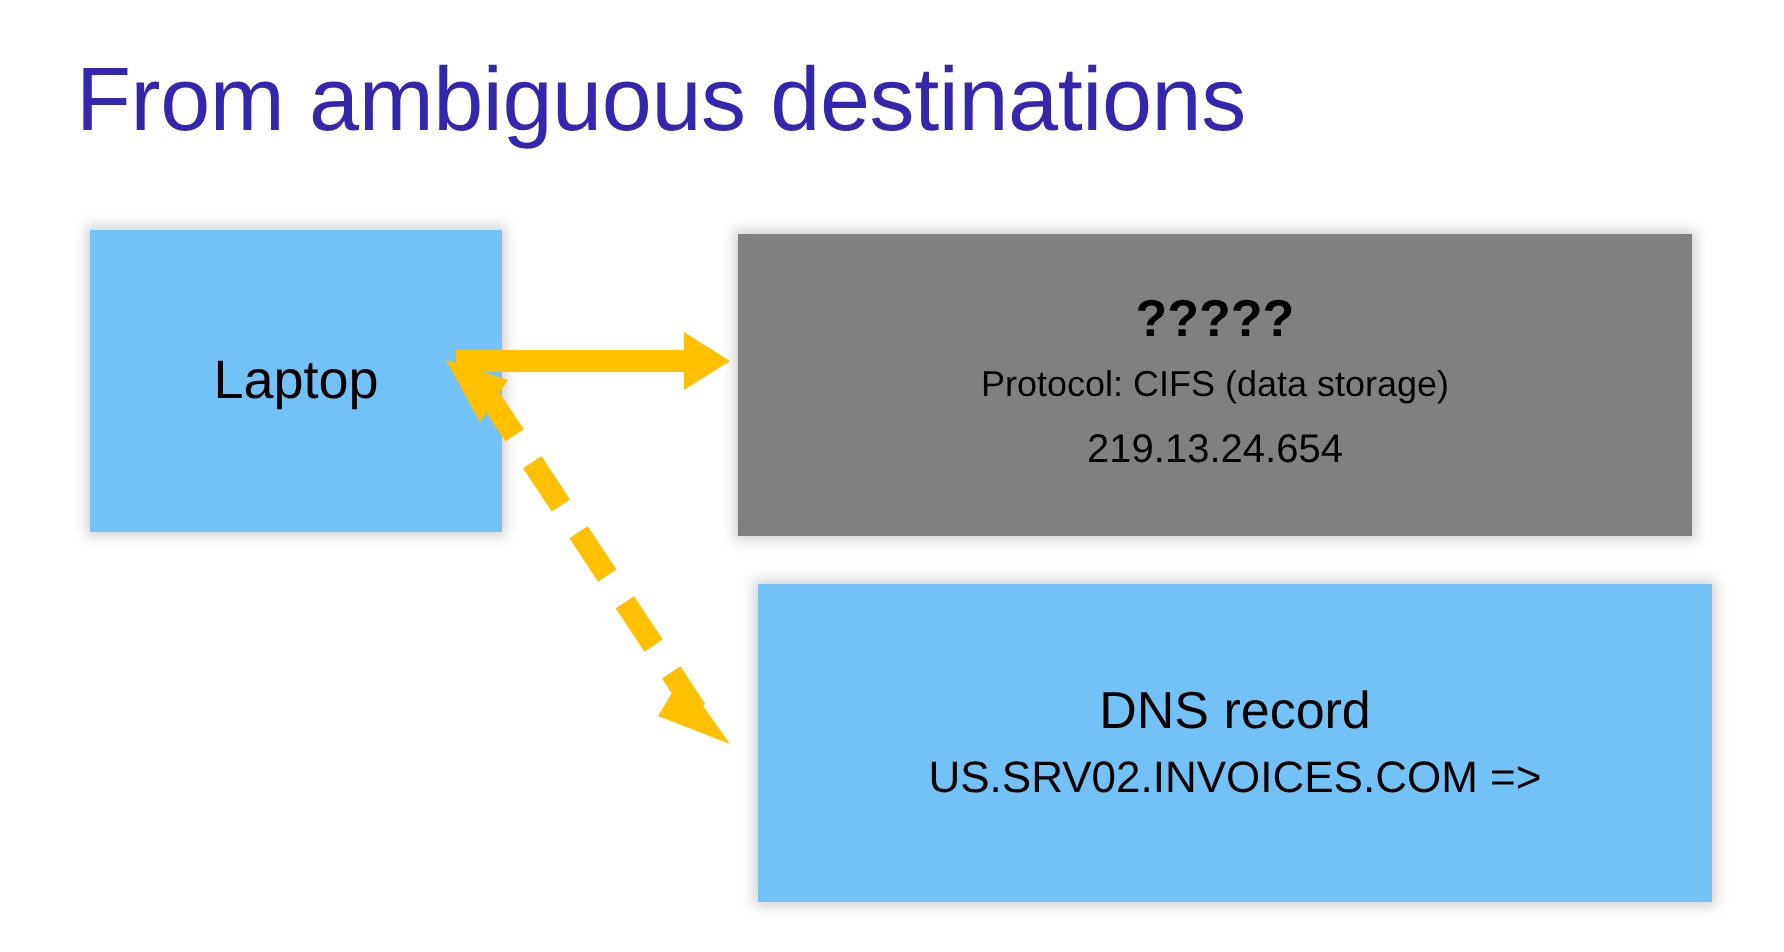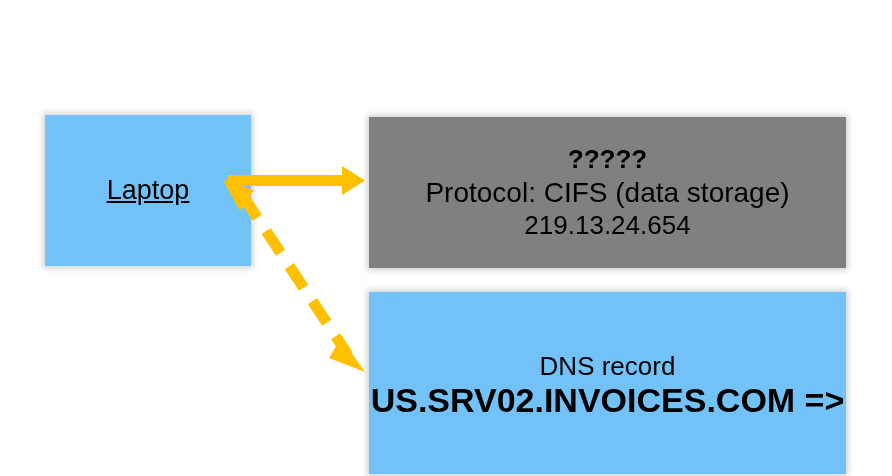--- a/index.html
+++ b/index.html
@@ -48,21 +48,20 @@
     white-space: nowrap;
   }
 
   
   #node-laptop {
     left: 45px;
     top: 115px;
     width: 206px;
     height: 151px;
     background: #73c2f7;
-    text-decoration: underline;
   }
   #node-laptop .l-title {
     font-size: 27px;
     line-height: 32px;
     margin-bottom: 1px;
   }
   #node-laptop .l-ip {
     font-size: 16px;
     line-height: 20px;
   }
@@ -74,44 +73,44 @@
     width: 477px;
     height: 151px;
     background: #808080;
   }
   #node-server .s-q {
     font-size: 26px;
     line-height: 33px;
     font-weight: bold;
   }
   #node-server .s-proto {
-    font-size: 28px;
+    font-size: 18px;
     line-height: 33px;
   }
   #node-server .s-ip {
-    font-size: 26px;
+    font-size: 20px;
     line-height: 33px;
   }
 
   
   #node-dns {
-    left: 369px;
+    left: 379px;
     top: 292px;
     width: 477px;
-    height: 182px;
+    height: 159px;
     background: #73c2f7;
   }
   #node-dns .d-title {
     font-size: 26px;
     line-height: 34px;
   }
   #node-dns .d-record {
-    font-size: 34px;
+    font-size: 22px;
     line-height: 34px;
-    font-weight: bold;
+    font-weight: normal;
   }
   #node-dns .d-ip {
     font-size: 26px;
     line-height: 34px;
   }
 
   
   #connectors {
     position: absolute;
     left: 0;
@@ -119,20 +118,21 @@
     width: 892px;
     height: 476px;
     pointer-events: none;
   }
 </style>
 </head>
 <body>
 
 <div id="slide">
 
+  <div id="slide-title">From ambiguous destinations</div>
 
   <div class="node" id="node-laptop">
     <span class="line l-title">Laptop</span>
   </div>
 
   <div class="node" id="node-server">
     <span class="line s-q">?????</span>
     <span class="line s-proto">Protocol: CIFS (data storage)</span>
     <span class="line s-ip">219.13.24.654</span>
   </div>

